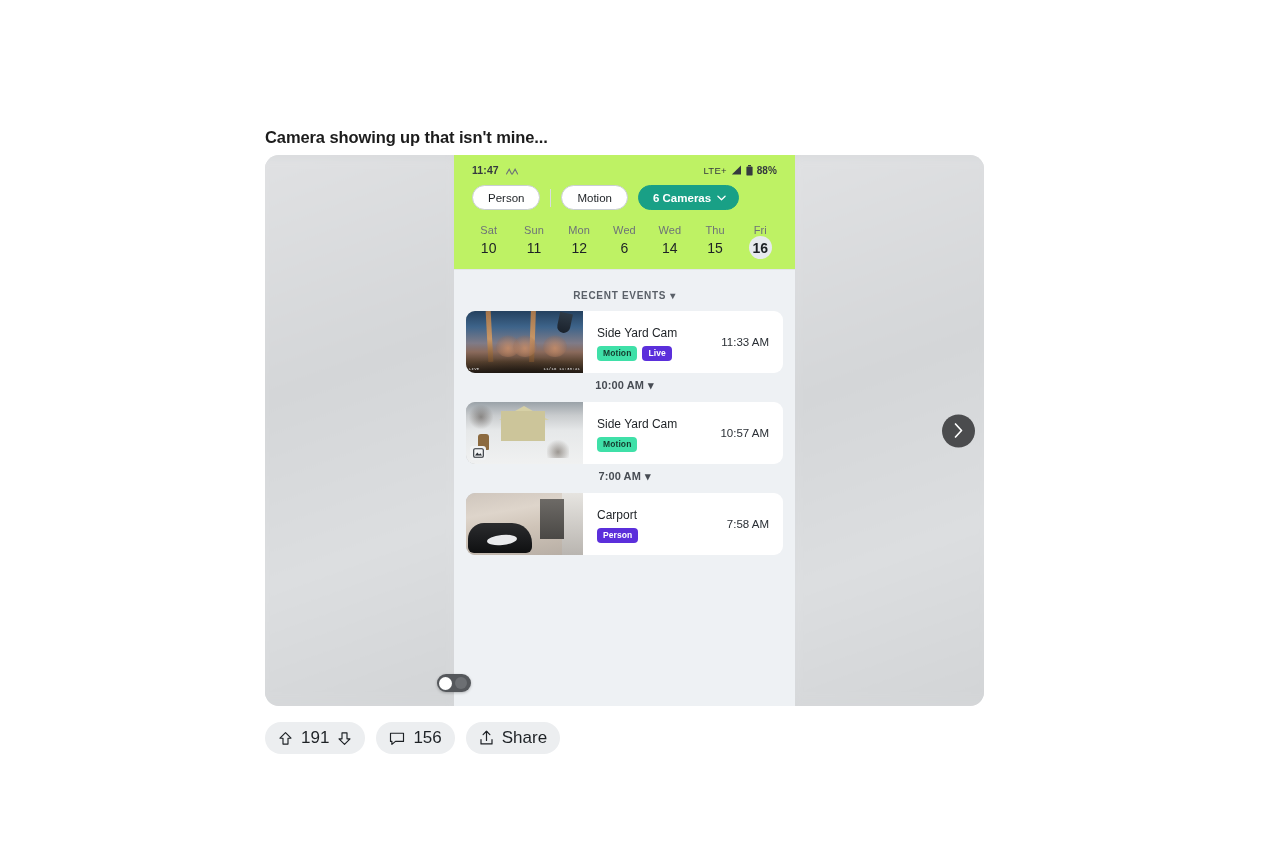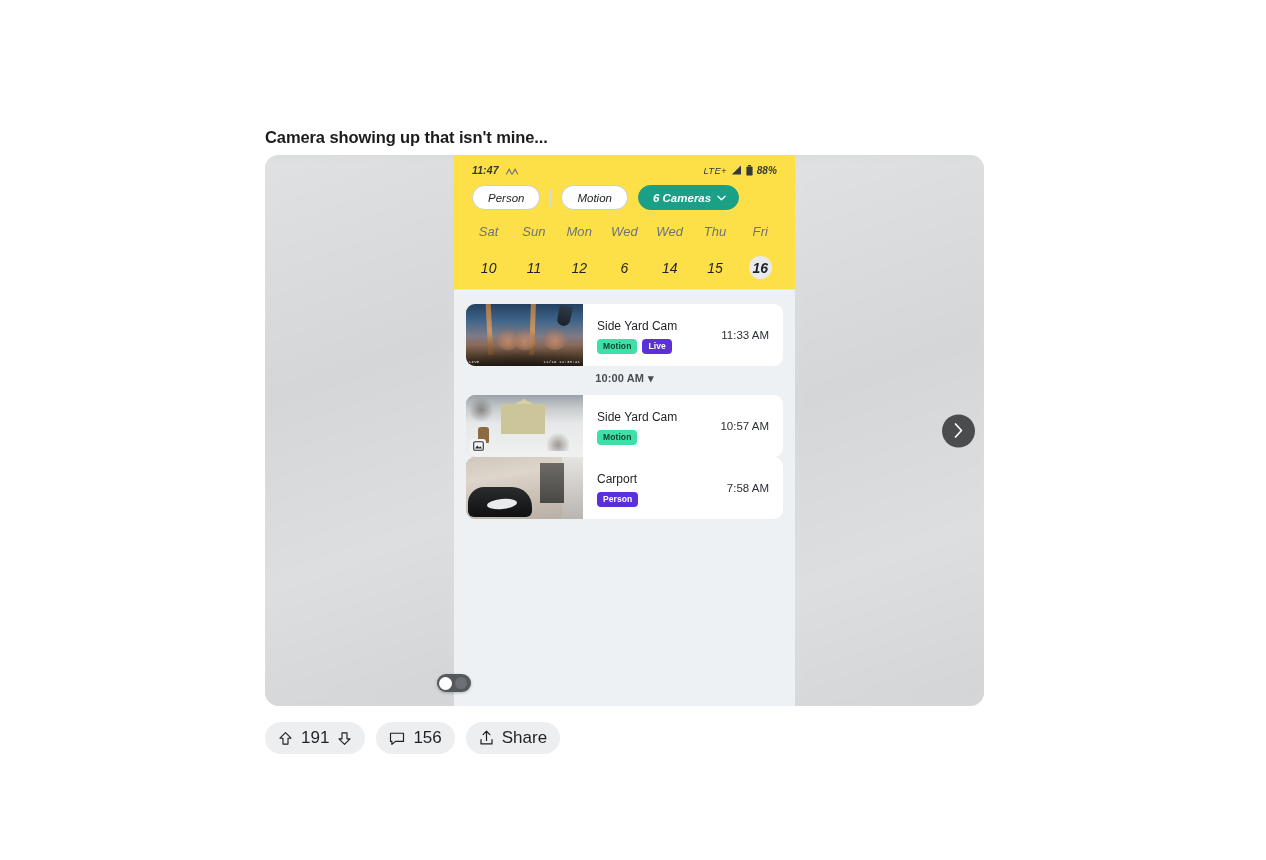--- a/index.html
+++ b/index.html
@@ -42,21 +42,21 @@
   .backdrop.right { right:-10px; width:205px; }
 
   
   .phone {
     position:absolute;
     left:189px; top:0;
     width:341px; height:551px;
     background:#eef1f4;
     overflow:hidden;
   }
-  .phone-top { background:#fde047; padding:0;font-style:italic; }
+  .phone-top { background:#bef264; padding:0; }
 
   
   .statusbar {
     display:flex; align-items:center;
     height:30px;
     padding:0 18px;
     font-size:10.5px;
     color:#3b3f45;
     letter-spacing:0.1px;
   }
@@ -113,21 +113,21 @@
   
   .dates {
     display:flex;
     padding:14px 12px 10px 12px;
   }
   .date-col {
     flex:1;
     display:flex; flex-direction:column; align-items:center;
     cursor:pointer;
   }
-  .date-dow { font-size:13px; color:#6d7278; margin-bottom:17px; letter-spacing:0.1px; }
+  .date-dow { font-size:11px; color:#6d7278; margin-bottom:0; letter-spacing:0.1px; }
   .date-num {
     font-size:14px; color:#1d2125;
     width:23px; height:23px;
     display:flex; align-items:center; justify-content:center;
     border-radius:50%;
   }
   .date-col.sel .date-num { background:#e7eaee; font-weight:600; }
 
   .hairline { height:1px; background:#e3e6e9; }
 
@@ -407,20 +407,23 @@
             <div class="date-dow">Fri</div>
             <div class="date-num">16</div>
           </div>
         </div>
 
         <div class="hairline"></div>
       </div>
 
       <div class="evbody">
 
+        <div class="group-hdr">
+          <span>RECENT EVENTS</span><span class="caret">▾</span>
+        </div>
 
         <div class="card">
           <div class="thumb">
             <div class="art art1">
               <div class="post1"></div>
                 <div class="post2"></div>
               <div class="tree" style="left:26%"></div>
               <div class="tree" style="left:40%"></div>
               <div class="tree" style="left:66%"></div>
               <div class="hang"></div>
@@ -460,20 +463,23 @@
           </div>
           <div class="card-mid">
             <div class="cam-name">Side Yard Cam</div>
             <div class="badges">
               <span class="badge motion">Motion</span>
             </div>
           </div>
           <div class="card-time">10:57 AM</div>
         </div>
 
+        <div class="group-hdr time">
+          <span>7:00 AM</span><span class="caret">▾</span>
+        </div>
 
         <div class="card">
           <div class="thumb">
             <div class="art art3">
               <div class="wall"></div>
               <div class="door"></div>
               <div class="car"></div>
               <div class="snowpatch"></div>
             </div>
           </div>

